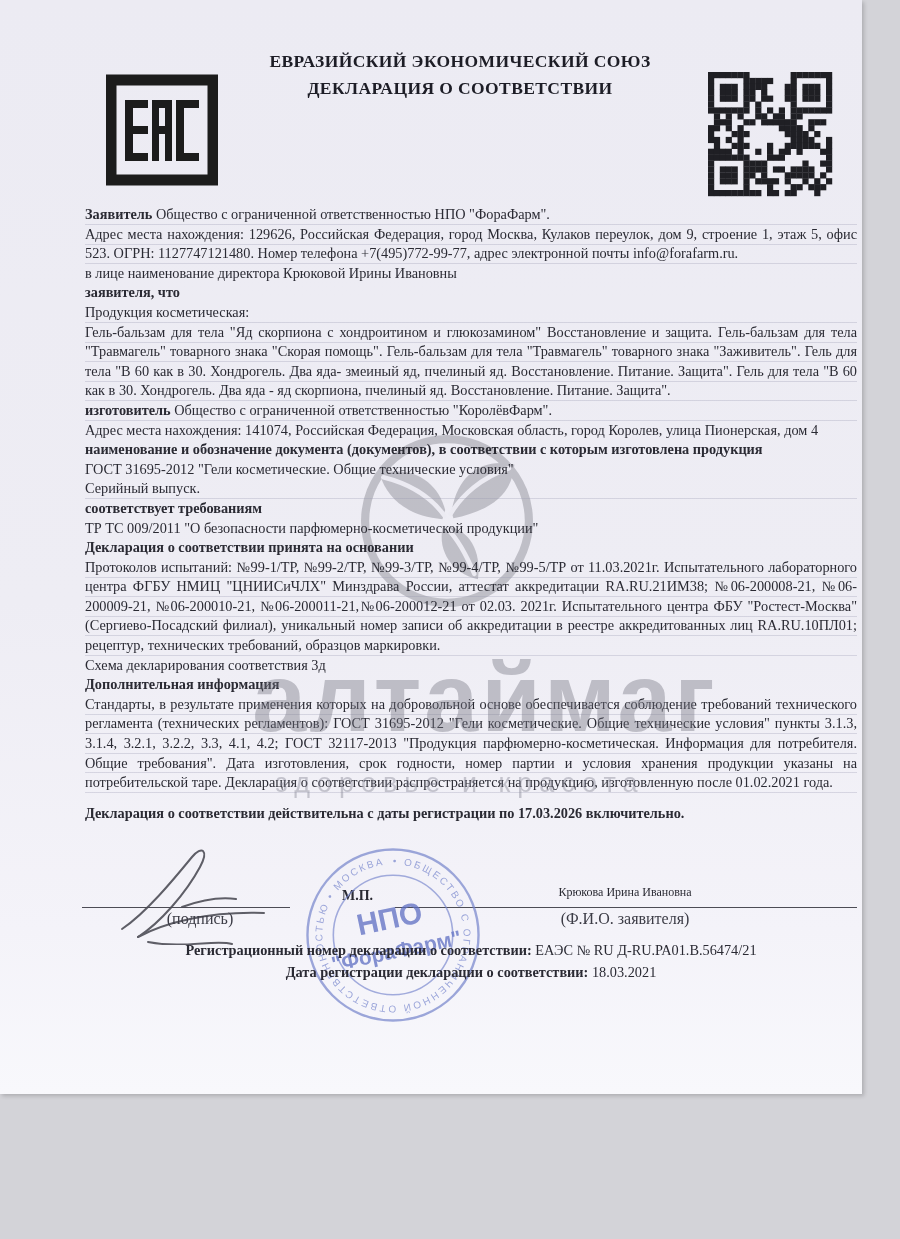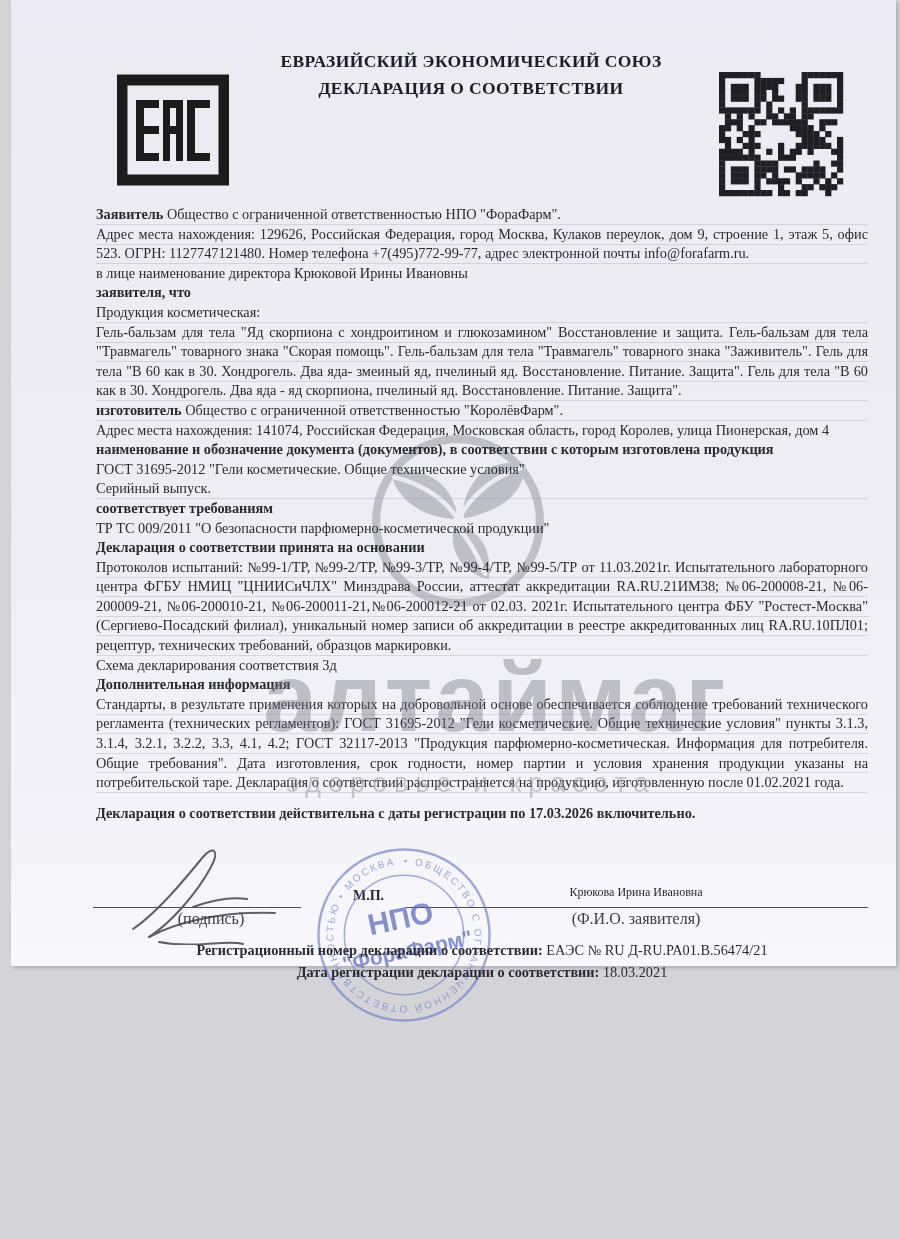--- a/index.html
+++ b/index.html
@@ -3,24 +3,23 @@
 <meta charset="utf-8">
 <style>
   html,body{margin:0;padding:0;background:#b9b9bf;}
   #canvas{
     position:relative;width:900px;height:1239px;overflow:hidden;
     background:#d3d3d8;
     font-family:"Liberation Serif","DejaVu Serif",serif;
     color:#2a2a33;
   }
   #page{
-    position:absolute;left:11px;top:0;width:862px;height:966px;
+    position:absolute;left:0;top:0;width:862px;height:1094px;
     background:linear-gradient(180deg,#ecebf3 0%,#eeedf4 55%,#f4f3f9 85%,#f8f8fc 100%);
     box-shadow:2px 2px 4px rgba(0,0,0,.18);
-    padding-left:23px;
   }
   
   .doc-title{
     position:absolute;left:60px;top:48px;width:800px;text-align:center;
     font-weight:bold;font-size:17.5px;line-height:27px;letter-spacing:.4px;color:#1d1d26;
   }
   #eac-box{position:absolute;left:106px;top:74px;width:112px;height:112px;}
   #qr-box{position:absolute;left:706px;top:70px;width:128px;height:128px;}
   
   #doc-body{

